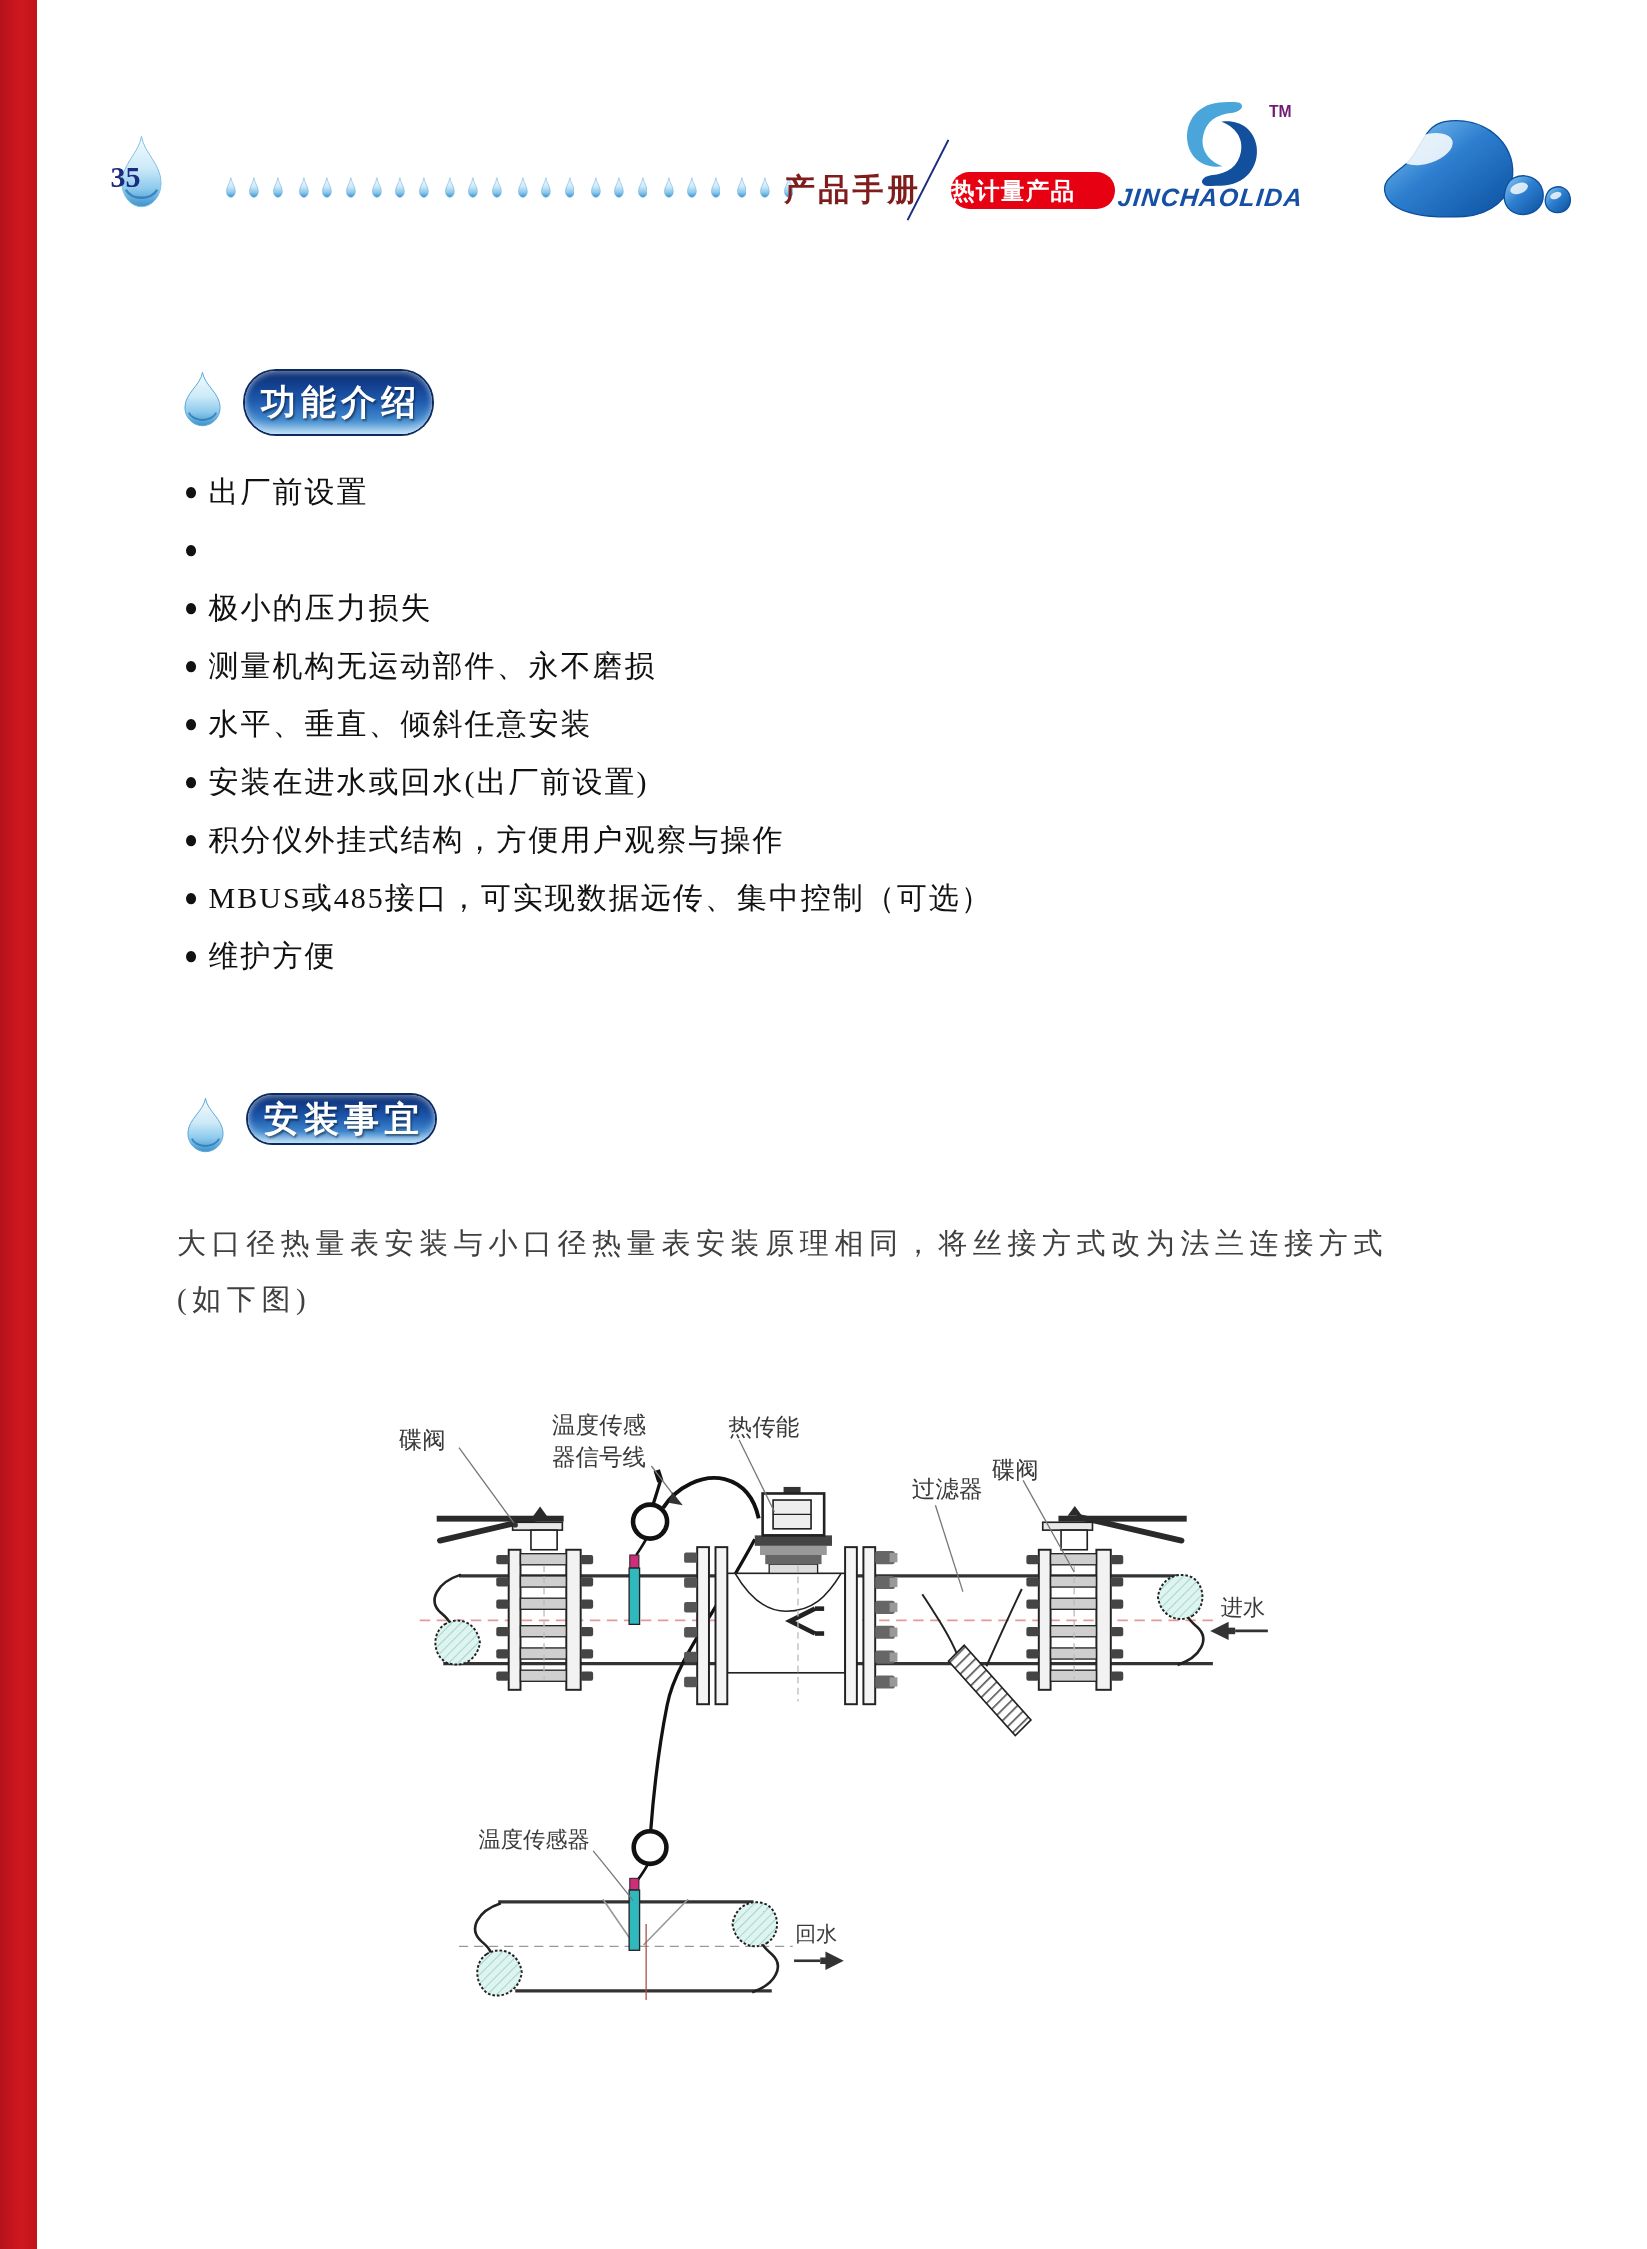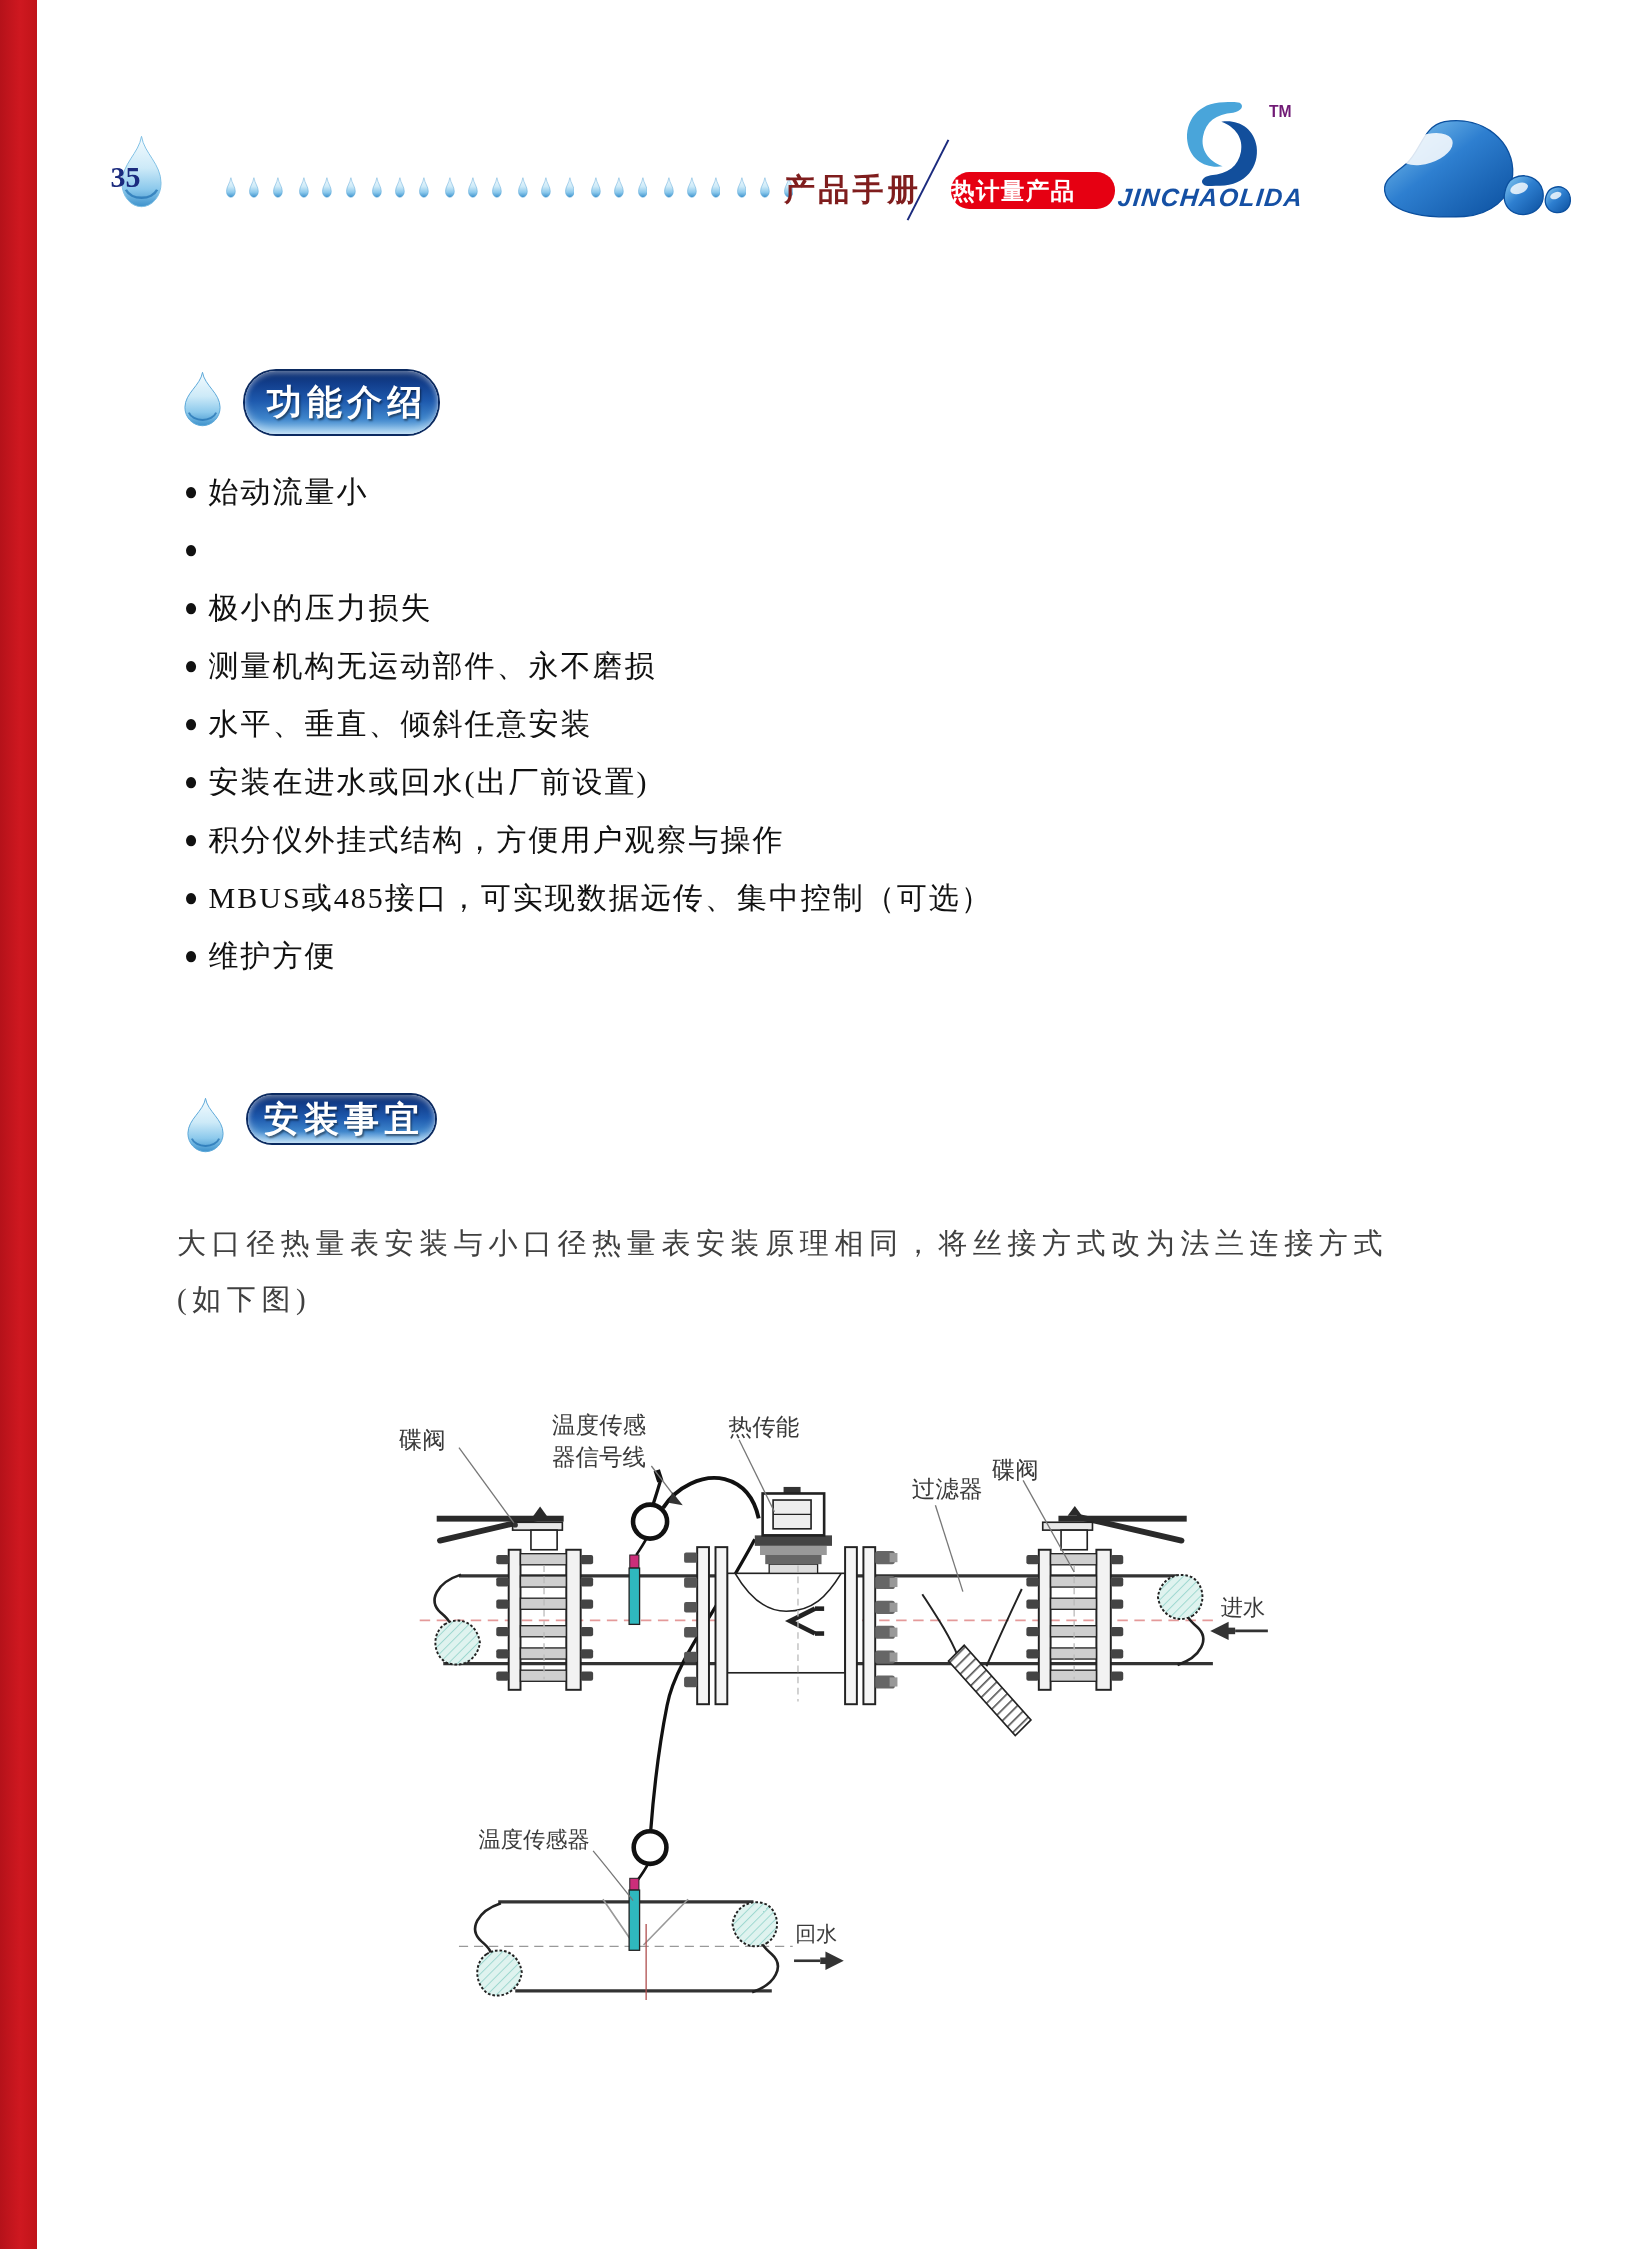--- a/index.html
+++ b/index.html
@@ -202,28 +202,28 @@
     <path d="M226,96 C244,88 266,96 270,116 C274,136 260,152 240,152 C220,152 208,136 212,118 C214,108 218,100 226,96 Z" fill="url(#aquaGrad)" stroke="#0b4f9e" stroke-width="2"></path>
     <ellipse cx="234" cy="112" rx="14" ry="8" fill="#ffffff" opacity=".8" transform="rotate(-20 234 112)"></ellipse>
     <path d="M284,112 C296,106 310,112 312,126 C314,140 304,150 291,149 C278,148 271,136 275,124 C277,118 280,114 284,112 Z" fill="url(#aquaGrad)" stroke="#0b4f9e" stroke-width="2"></path>
     <ellipse cx="290" cy="123" rx="9" ry="5" fill="#ffffff" opacity=".8" transform="rotate(-20 290 123)"></ellipse>
   </svg>
 
   <svg class="sec-drop" style="left:182px;top:371px;" viewBox="0 0 62 86">
     <path d="M31,2 C34,22 58,34 58,56 A27,28 0 1,1 4,56 C4,34 28,22 31,2 Z" fill="url(#dropGrad)" stroke="#5aa7d8" stroke-width="1.5"></path>
     <path d="M10,64 A22,16 0 0,0 52,64" fill="none" stroke="#1f6fb0" stroke-width="3" opacity=".7"></path>
   </svg>
-  <div class="badge" style="left:245px;top:371px;padding-left:6px;">
+  <div class="badge" style="left:245px;top:371px;">
     <span>功能介绍</span>
   </div>
 
   <ul class="features" id="featureList">
     <li>
       <span class="dot">●</span>
-      <span class="ftxt">始动流量小</span>
+      <span class="ftxt">出厂前设置</span>
     </li>
 
     <li>
       <span class="dot">●</span>
     </li>
 
     <li>
       <span class="dot">●</span>
       <span class="ftxt">极小的压力损失</span>
     </li>

